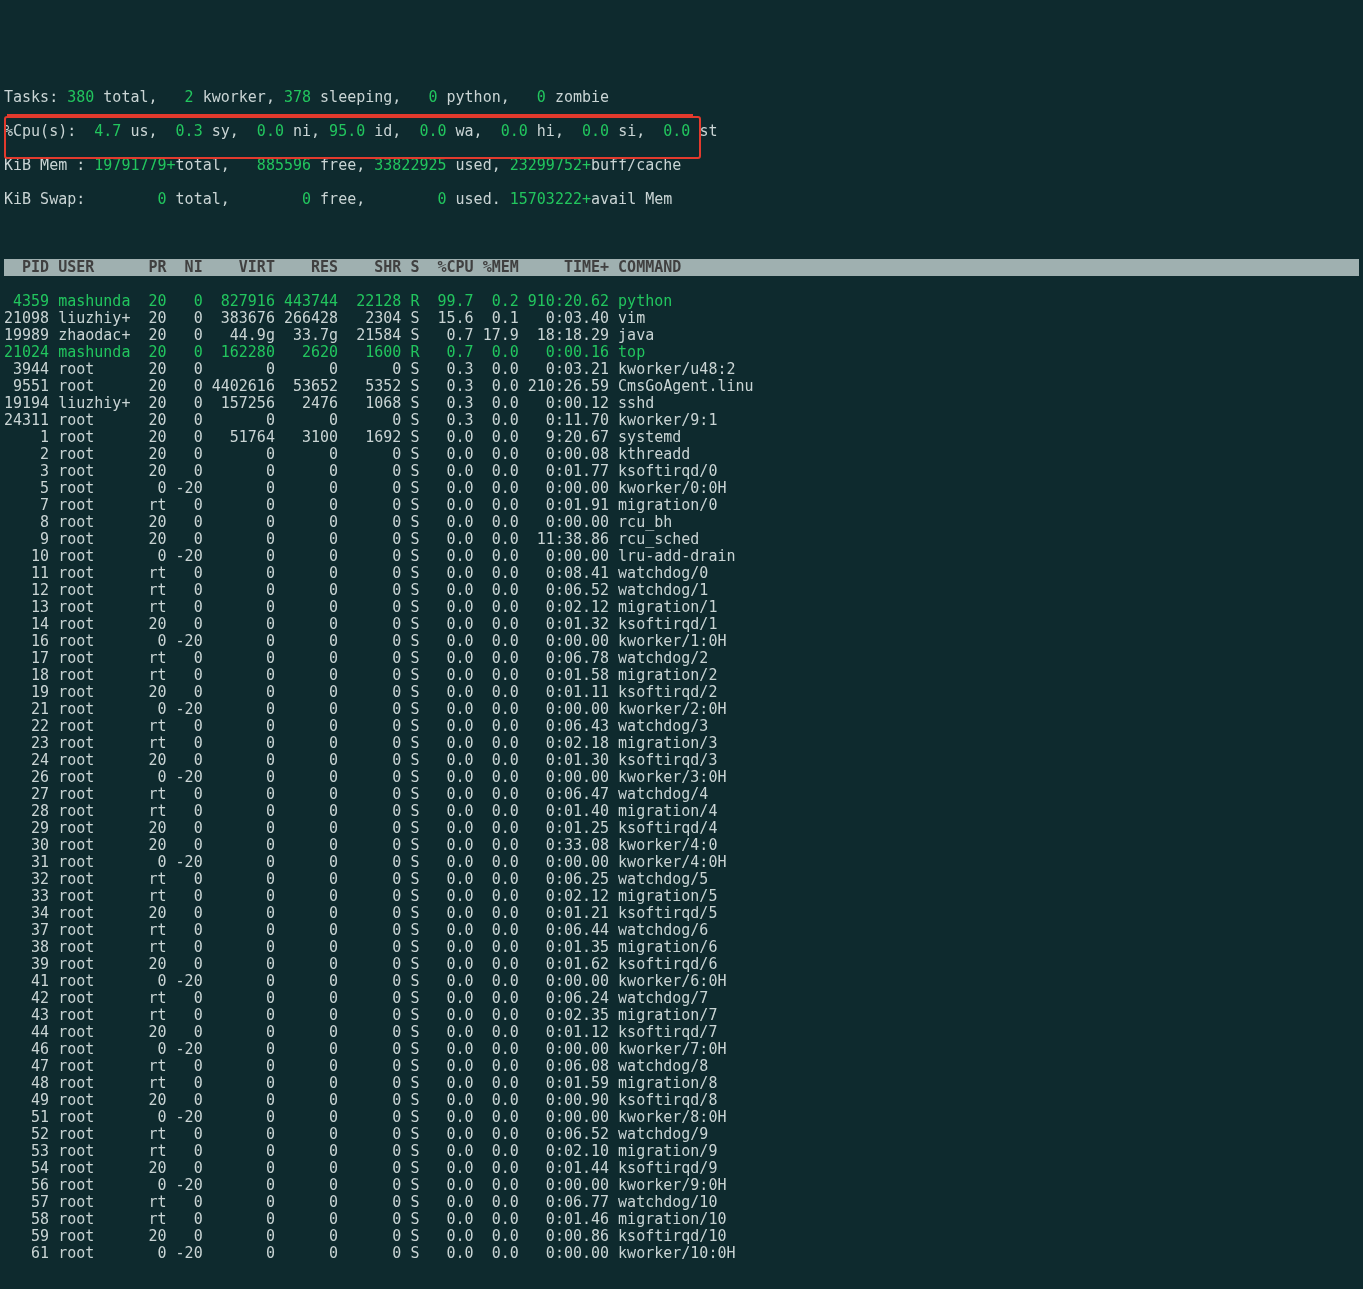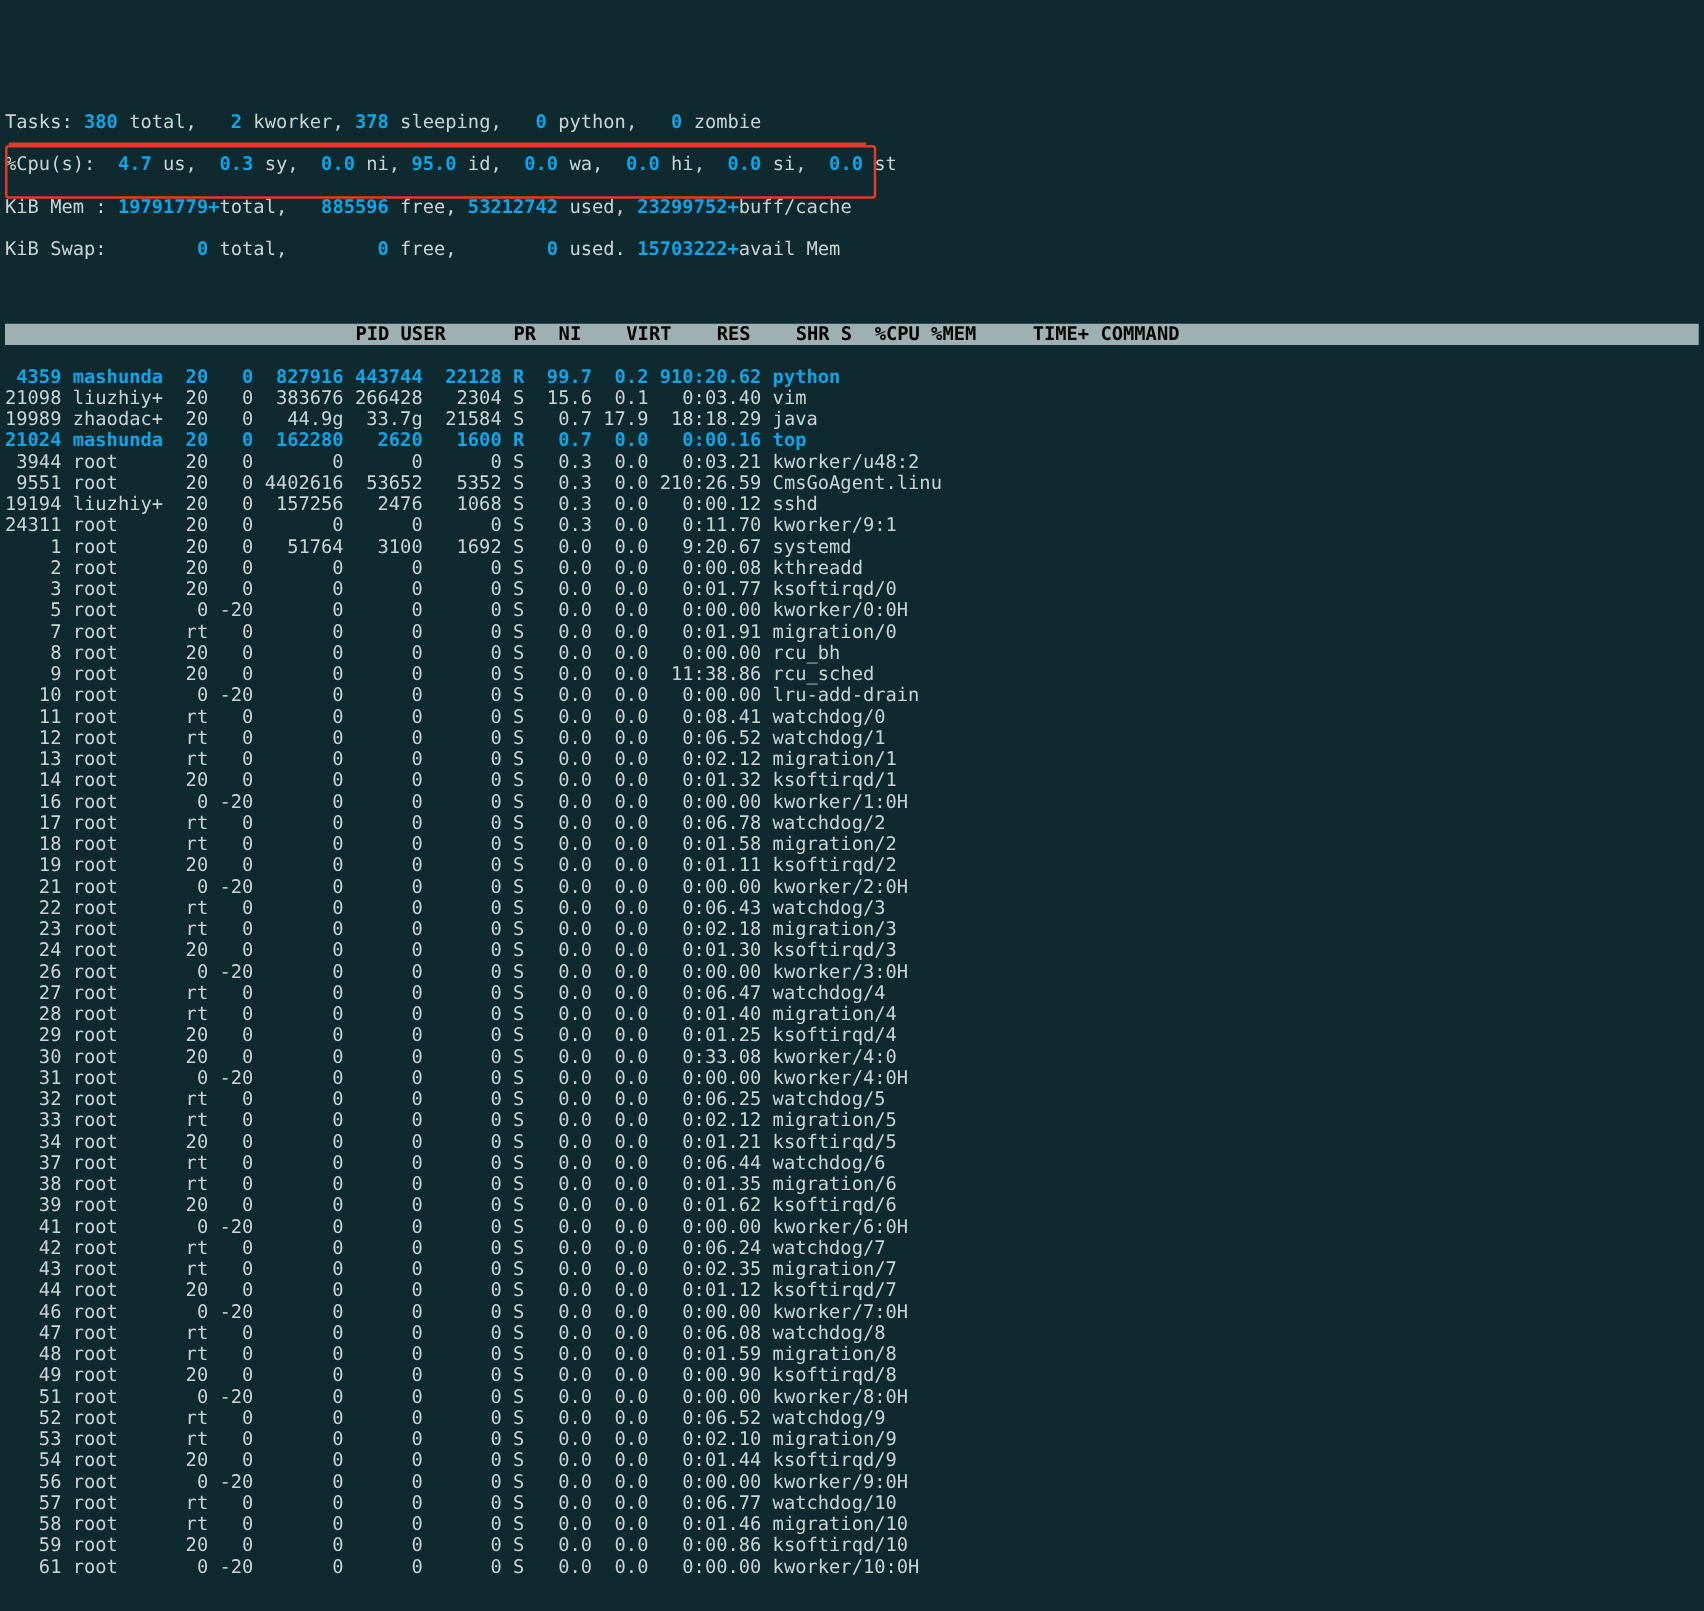--- a/index.html
+++ b/index.html
@@ -7,27 +7,26 @@
     padding: 4px;
     background: #0e2a2e;
     color: #c9d4d4;
     font-family: "Consolas", "Menlo", "Monaco", monospace;
     font-size: 15px;
     line-height: 17px;
     white-space: pre;
     width: 1363px;
     box-sizing: border-box;
   }
-  .bold { font-weight: bold; color: #0ea5e9; }
+  .bold { font-weight: normal; color: #22c55e; }
   .hdrline {
     background: #9fb0b0;
-    color: #000000;
+    color: #404040;
     font-weight: bold;
     display: inline-block;
-    text-align: right;
   }
   .annot {
     position: absolute;
     border: 2px solid #e33a2d;
     border-radius: 3px;
     pointer-events: none;
   }
   .annot-strike {
     position: absolute;
     border-top: 2px solid #e33a2d;
@@ -37,21 +36,21 @@
   .cpuline { position: relative; }
 </style>
 </head>
 <body>
 
 
 
 <div id="terminal" style="position:relative;">
 <span class="row"><span>Tasks:</span><span class="bold"> 380 </span><span>total,</span><span class="bold">   2 </span><span>kworker,</span><span class="bold"> 378 </span><span>sleeping,</span><span class="bold">   0 </span><span>python,</span><span class="bold">   0 </span><span>zombie</span></span>
 <span class="row cpuline"><span>%Cpu(s):</span><span class="bold">  4.7 </span><span>us,</span><span class="bold">  0.3 </span><span>sy,</span><span class="bold">  0.0 </span><span>ni,</span><span class="bold"> 95.0 </span><span>id,</span><span class="bold">  0.0 </span><span>wa,</span><span class="bold">  0.0 </span><span>hi,</span><span class="bold">  0.0 </span><span>si,</span><span class="bold">  0.0 </span><span>st</span></span>
-<span class="row"><span>KiB Mem :</span><span class="bold"> 19791779+</span><span>total,</span><span class="bold">   885596 </span><span>free,</span><span class="bold"> 53212742 </span><span>used,</span><span class="bold"> 23299752+</span><span>buff/cache</span></span>
+<span class="row"><span>KiB Mem :</span><span class="bold"> 19791779+</span><span>total,</span><span class="bold">   885596 </span><span>free,</span><span class="bold"> 33822925 </span><span>used,</span><span class="bold"> 23299752+</span><span>buff/cache</span></span>
 <span class="row"><span>KiB Swap:</span><span class="bold">        0 </span><span>total,</span><span class="bold">        0 </span><span>free,</span><span class="bold">        0 </span><span>used.</span><span class="bold"> 15703222+</span><span>avail Mem</span></span>
 <span class="row"> </span>
 <span class="row hdrline">  PID USER      PR  NI    VIRT    RES    SHR S  %CPU %MEM     TIME+ COMMAND                                              </span>
 <div id="proc-list"><span class="row bold"> 4359 mashunda  20   0  827916 443744  22128 R  99.7  0.2 910:20.62 python</span><span class="row">21098 liuzhiy+  20   0  383676 266428   2304 S  15.6  0.1   0:03.40 vim</span><span class="row">19989 zhaodac+  20   0   44.9g  33.7g  21584 S   0.7 17.9  18:18.29 java</span><span class="row bold">21024 mashunda  20   0  162280   2620   1600 R   0.7  0.0   0:00.16 top</span><span class="row"> 3944 root      20   0       0      0      0 S   0.3  0.0   0:03.21 kworker/u48:2</span><span class="row"> 9551 root      20   0 4402616  53652   5352 S   0.3  0.0 210:26.59 CmsGoAgent.linu</span><span class="row">19194 liuzhiy+  20   0  157256   2476   1068 S   0.3  0.0   0:00.12 sshd</span><span class="row">24311 root      20   0       0      0      0 S   0.3  0.0   0:11.70 kworker/9:1</span><span class="row">    1 root      20   0   51764   3100   1692 S   0.0  0.0   9:20.67 systemd</span><span class="row">    2 root      20   0       0      0      0 S   0.0  0.0   0:00.08 kthreadd</span><span class="row">    3 root      20   0       0      0      0 S   0.0  0.0   0:01.77 ksoftirqd/0</span><span class="row">    5 root       0 -20       0      0      0 S   0.0  0.0   0:00.00 kworker/0:0H</span><span class="row">    7 root      rt   0       0      0      0 S   0.0  0.0   0:01.91 migration/0</span><span class="row">    8 root      20   0       0      0      0 S   0.0  0.0   0:00.00 rcu_bh</span><span class="row">    9 root      20   0       0      0      0 S   0.0  0.0  11:38.86 rcu_sched</span><span class="row">   10 root       0 -20       0      0      0 S   0.0  0.0   0:00.00 lru-add-drain</span><span class="row">   11 root      rt   0       0      0      0 S   0.0  0.0   0:08.41 watchdog/0</span><span class="row">   12 root      rt   0       0      0      0 S   0.0  0.0   0:06.52 watchdog/1</span><span class="row">   13 root      rt   0       0      0      0 S   0.0  0.0   0:02.12 migration/1</span><span class="row">   14 root      20   0       0      0      0 S   0.0  0.0   0:01.32 ksoftirqd/1</span><span class="row">   16 root       0 -20       0      0      0 S   0.0  0.0   0:00.00 kworker/1:0H</span><span class="row">   17 root      rt   0       0      0      0 S   0.0  0.0   0:06.78 watchdog/2</span><span class="row">   18 root      rt   0       0      0      0 S   0.0  0.0   0:01.58 migration/2</span><span class="row">   19 root      20   0       0      0      0 S   0.0  0.0   0:01.11 ksoftirqd/2</span><span class="row">   21 root       0 -20       0      0      0 S   0.0  0.0   0:00.00 kworker/2:0H</span><span class="row">   22 root      rt   0       0      0      0 S   0.0  0.0   0:06.43 watchdog/3</span><span class="row">   23 root      rt   0       0      0      0 S   0.0  0.0   0:02.18 migration/3</span><span class="row">   24 root      20   0       0      0      0 S   0.0  0.0   0:01.30 ksoftirqd/3</span><span class="row">   26 root       0 -20       0      0      0 S   0.0  0.0   0:00.00 kworker/3:0H</span><span class="row">   27 root      rt   0       0      0      0 S   0.0  0.0   0:06.47 watchdog/4</span><span class="row">   28 root      rt   0       0      0      0 S   0.0  0.0   0:01.40 migration/4</span><span class="row">   29 root      20   0       0      0      0 S   0.0  0.0   0:01.25 ksoftirqd/4</span><span class="row">   30 root      20   0       0      0      0 S   0.0  0.0   0:33.08 kworker/4:0</span><span class="row">   31 root       0 -20       0      0      0 S   0.0  0.0   0:00.00 kworker/4:0H</span><span class="row">   32 root      rt   0       0      0      0 S   0.0  0.0   0:06.25 watchdog/5</span><span class="row">   33 root      rt   0       0      0      0 S   0.0  0.0   0:02.12 migration/5</span><span class="row">   34 root      20   0       0      0      0 S   0.0  0.0   0:01.21 ksoftirqd/5</span><span class="row">   37 root      rt   0       0      0      0 S   0.0  0.0   0:06.44 watchdog/6</span><span class="row">   38 root      rt   0       0      0      0 S   0.0  0.0   0:01.35 migration/6</span><span class="row">   39 root      20   0       0      0      0 S   0.0  0.0   0:01.62 ksoftirqd/6</span><span class="row">   41 root       0 -20       0      0      0 S   0.0  0.0   0:00.00 kworker/6:0H</span><span class="row">   42 root      rt   0       0      0      0 S   0.0  0.0   0:06.24 watchdog/7</span><span class="row">   43 root      rt   0       0      0      0 S   0.0  0.0   0:02.35 migration/7</span><span class="row">   44 root      20   0       0      0      0 S   0.0  0.0   0:01.12 ksoftirqd/7</span><span class="row">   46 root       0 -20       0      0      0 S   0.0  0.0   0:00.00 kworker/7:0H</span><span class="row">   47 root      rt   0       0      0      0 S   0.0  0.0   0:06.08 watchdog/8</span><span class="row">   48 root      rt   0       0      0      0 S   0.0  0.0   0:01.59 migration/8</span><span class="row">   49 root      20   0       0      0      0 S   0.0  0.0   0:00.90 ksoftirqd/8</span><span class="row">   51 root       0 -20       0      0      0 S   0.0  0.0   0:00.00 kworker/8:0H</span><span class="row">   52 root      rt   0       0      0      0 S   0.0  0.0   0:06.52 watchdog/9</span><span class="row">   53 root      rt   0       0      0      0 S   0.0  0.0   0:02.10 migration/9</span><span class="row">   54 root      20   0       0      0      0 S   0.0  0.0   0:01.44 ksoftirqd/9</span><span class="row">   56 root       0 -20       0      0      0 S   0.0  0.0   0:00.00 kworker/9:0H</span><span class="row">   57 root      rt   0       0      0      0 S   0.0  0.0   0:06.77 watchdog/10</span><span class="row">   58 root      rt   0       0      0      0 S   0.0  0.0   0:01.46 migration/10</span><span class="row">   59 root      20   0       0      0      0 S   0.0  0.0   0:00.86 ksoftirqd/10</span><span class="row">   61 root       0 -20       0      0      0 S   0.0  0.0   0:00.00 kworker/10:0H</span></div>
 
 <div class="annot" style="left:0px; top:44px; width:693px; height:39px;"></div>
 <div class="annot-strike" style="left:3px; top:42px; width:686px;"></div>
 </div>
 
 

